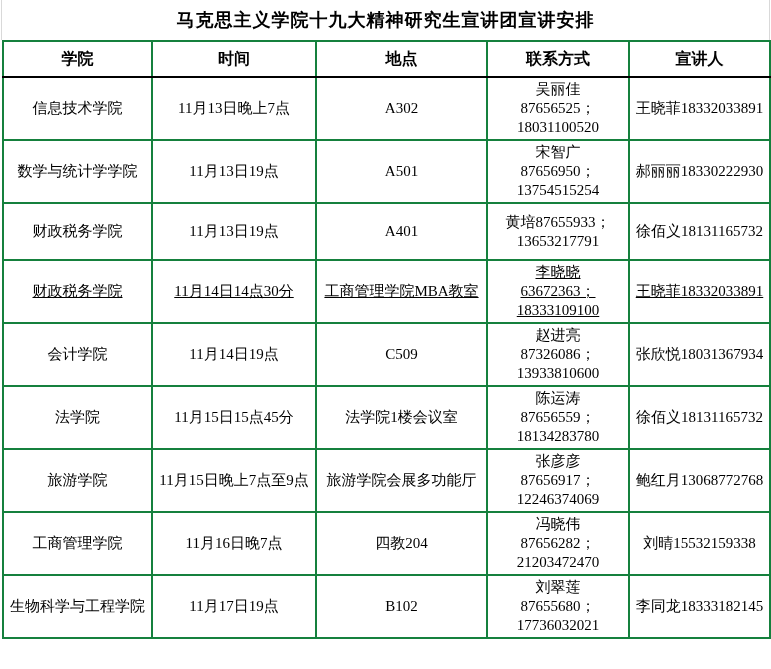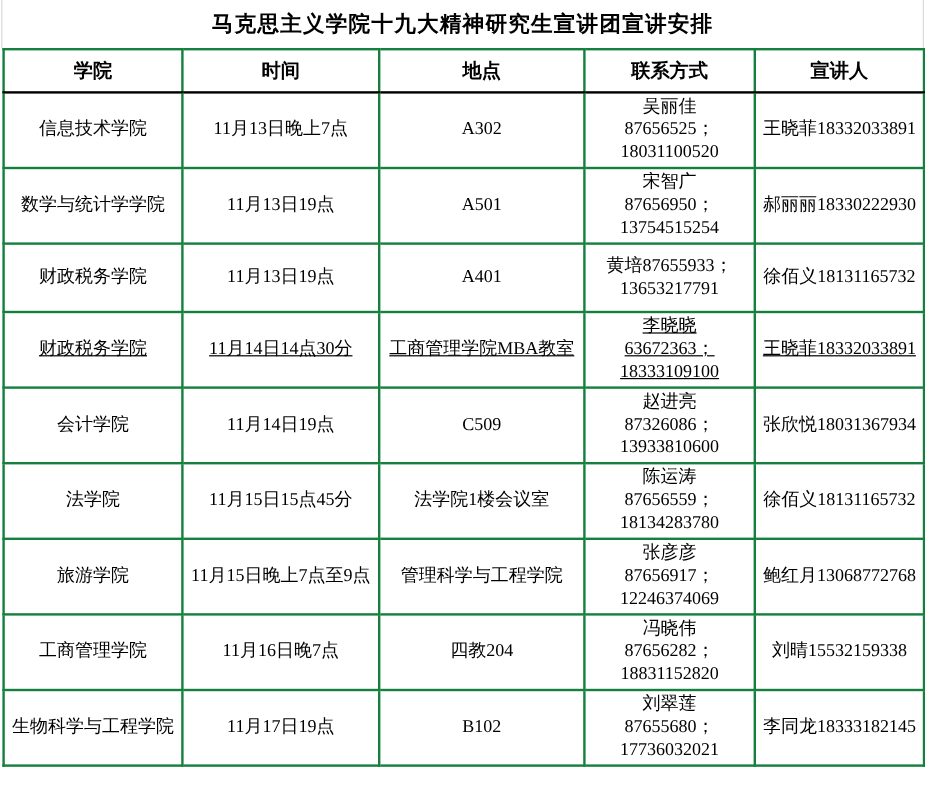--- a/index.html
+++ b/index.html
@@ -157,33 +157,33 @@
           <td>11月15日15点45分</td>
           <td>法学院1楼会议室</td>
           <td>陈运涛
 87656559；
 18134283780</td>
           <td>徐佰义18131165732</td>
         </tr>
         <tr>
           <td>旅游学院</td>
           <td>11月15日晚上7点至9点</td>
-          <td>管理科学与工程学院</td>
+          <td>旅游学院会展多功能厅</td>
           <td>张彦彦
 87656917；
 12246374069</td>
           <td>鲍红月13068772768</td>
         </tr>
         <tr>
           <td>工商管理学院</td>
           <td>11月16日晚7点</td>
           <td>四教204</td>
           <td>冯晓伟
 87656282；
-18831152820</td>
+21203472470</td>
           <td>刘晴15532159338</td>
         </tr>
         <tr>
           <td>生物科学与工程学院</td>
           <td>11月17日19点</td>
           <td>B102</td>
           <td>刘翠莲
 87655680；
 17736032021</td>
           <td>李同龙18333182145</td>

